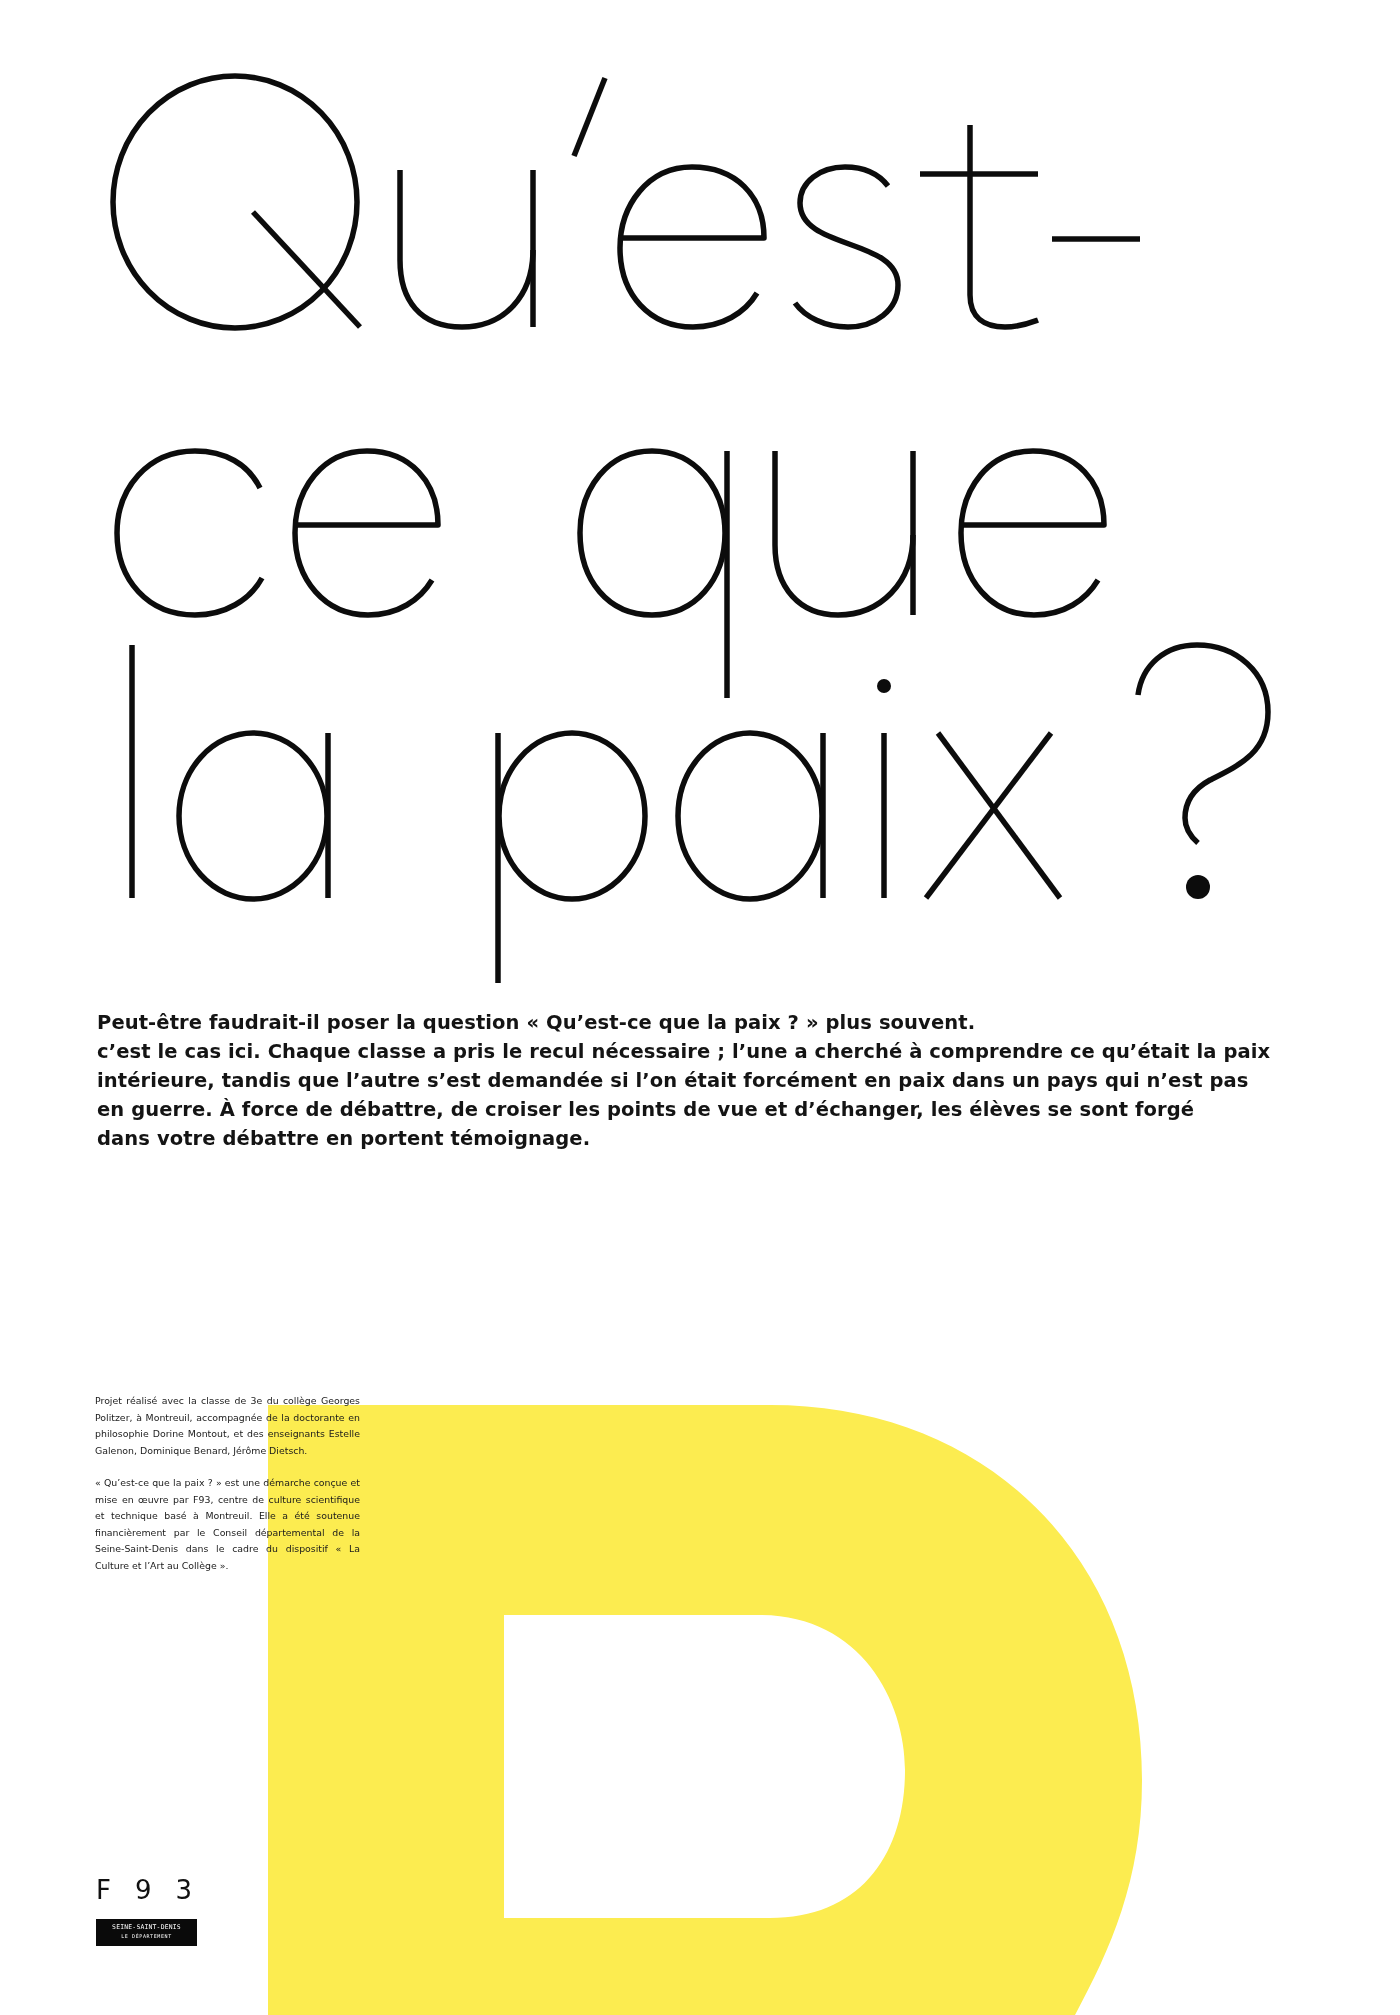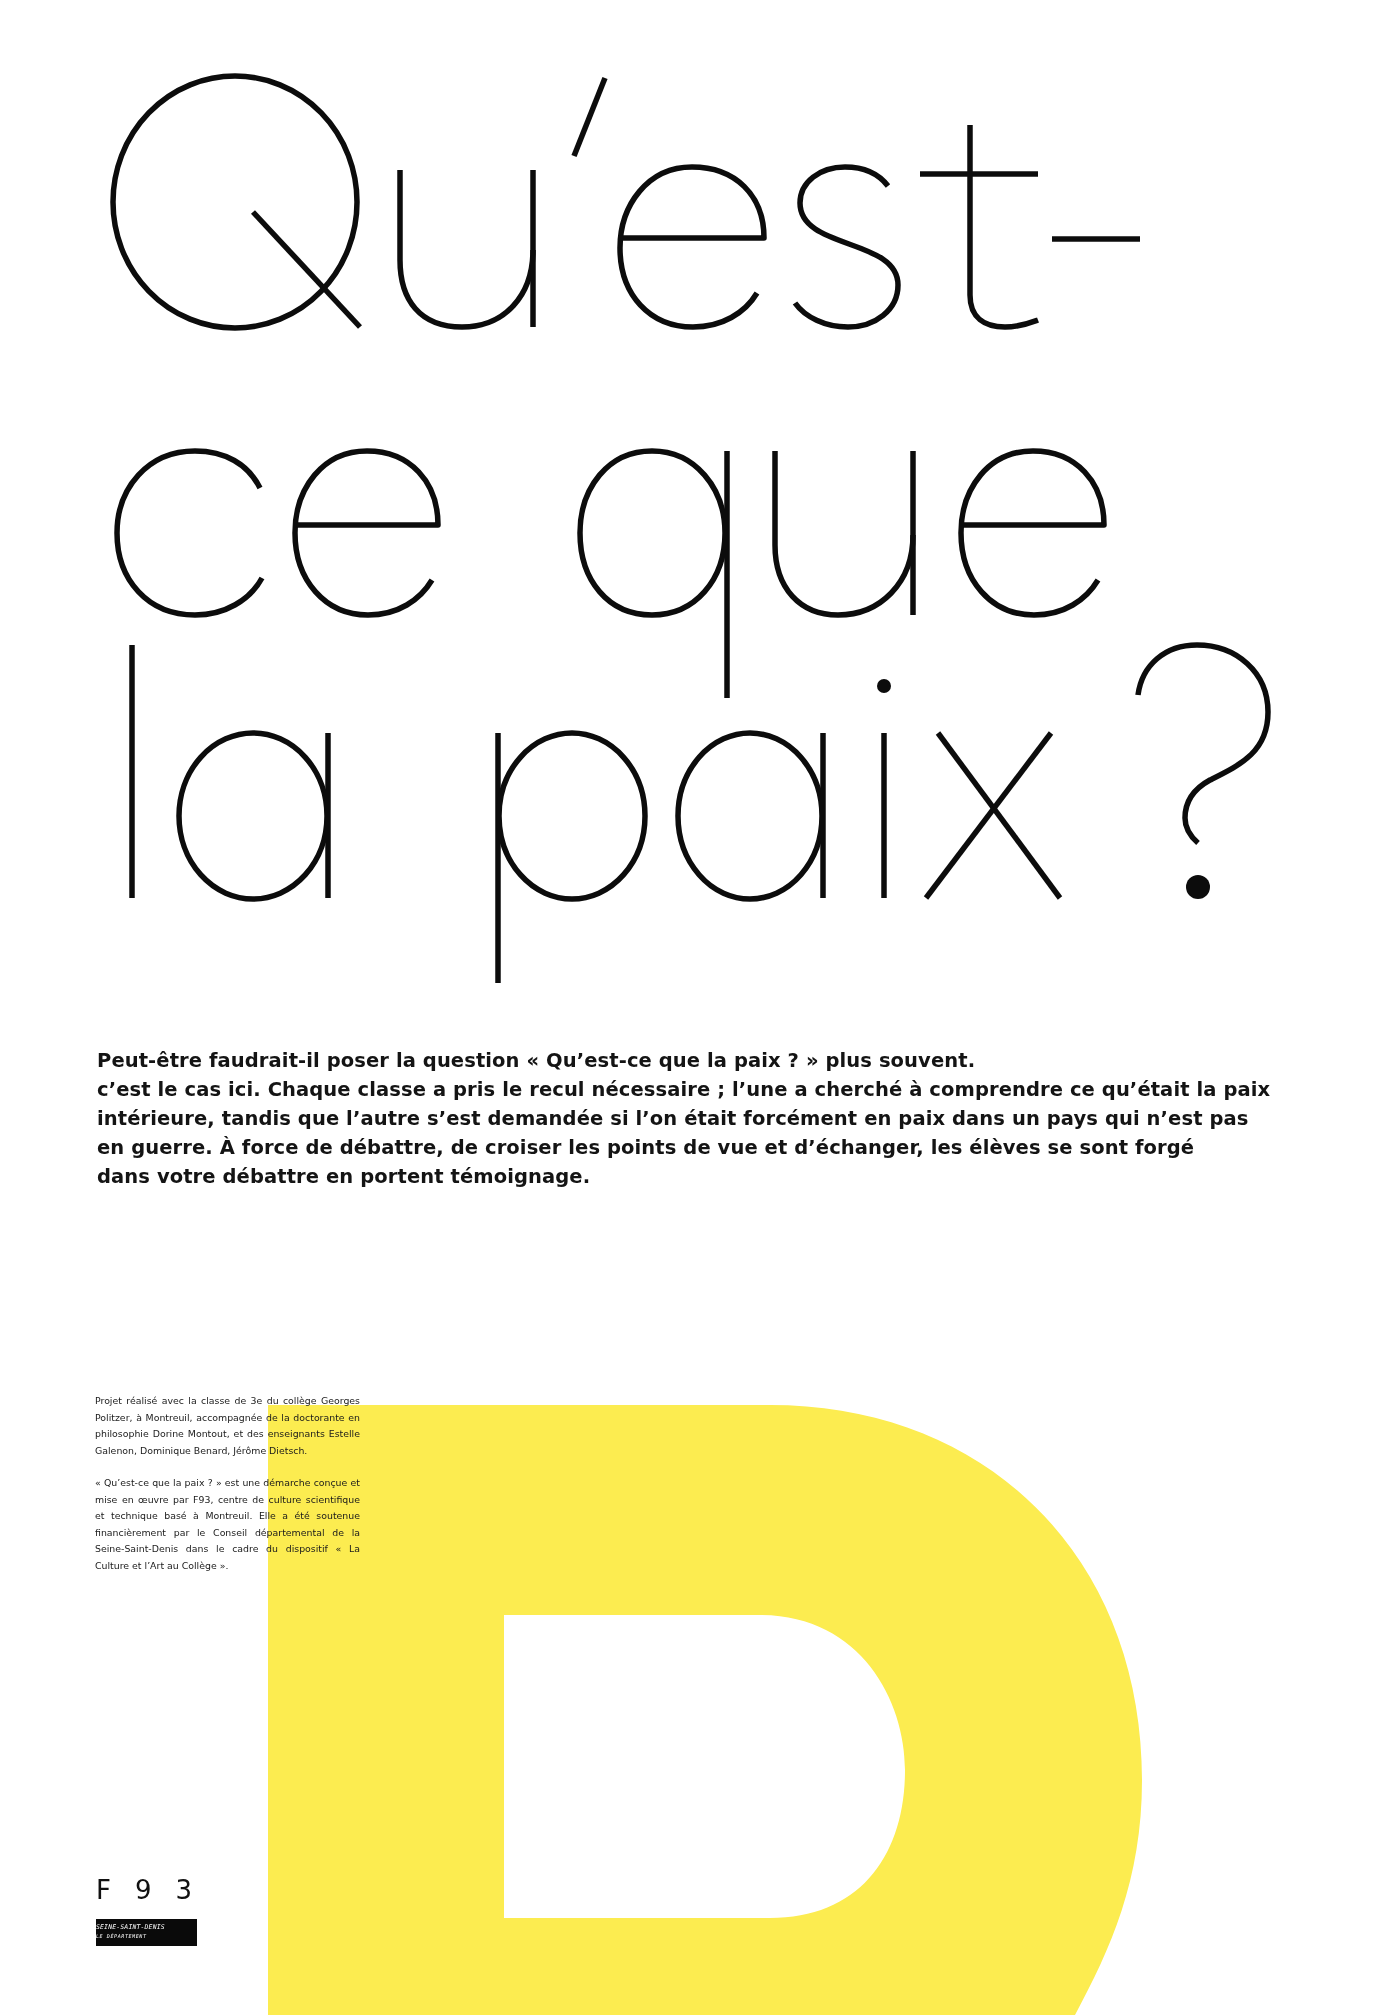--- a/index.html
+++ b/index.html
@@ -1,27 +1,27 @@
 <!DOCTYPE html>
 <html><head>
 <meta charset="utf-8">
 <style>
   html,body{margin:0;padding:0;background:#ffffff;}
   body{width:1400px;height:2015px;position:relative;overflow:hidden;font-family:"DejaVu Sans",sans-serif;color:#111;}
   .sr{position:absolute;width:1px;height:1px;overflow:hidden;clip:rect(0 0 0 0);white-space:nowrap;}
   #title-svg{position:absolute;left:0;top:0;width:1400px;height:1010px;}
   #title-svg .g{fill:none;stroke:#0c0c0c;stroke-width:5.5;stroke-linecap:butt;stroke-linejoin:round;}
   #title-svg .dot{fill:#0c0c0c;}
-  .intro{position:absolute;left:97px;top:1008px;width:1240px;font-family:"DejaVu Sans",sans-serif;font-weight:bold;font-size:19.5px;line-height:29px;color:#141414;letter-spacing:0.1px;margin-top:38px;}
+  .intro{position:absolute;left:97px;top:1008px;width:1240px;font-family:"DejaVu Sans",sans-serif;font-weight:bold;font-size:19.5px;line-height:29px;color:#141414;letter-spacing:0.1px;}
   .intro .ln{display:block;white-space:nowrap;}
   #d-svg{position:absolute;left:0;top:0;width:1400px;height:2015px;pointer-events:none;}
   .credits{position:absolute;left:95px;top:1393px;width:272px;font-family:"DejaVu Sans",sans-serif;font-size:9.4px;line-height:16.5px;color:#1a1a1a;z-index:2;}
   .credits p{margin:0 7px 16px 0;text-align:justify;text-align-last:left;}
   .logo-f93{position:absolute;left:96px;top:1874px;font-family:"DejaVu Sans",sans-serif;font-size:26px;letter-spacing:24px;color:#111;line-height:32px;z-index:2;}
-  .logo-dept{position:absolute;left:96px;top:1919px;width:101px;height:27px;background:#0a0a0a;color:#fff;z-index:2;font-family:"DejaVu Sans Mono",monospace;font-style:italic;}
+  .logo-dept{position:absolute;left:96px;top:1919px;width:101px;height:27px;background:#0a0a0a;color:#fff;z-index:2;text-align:center;font-family:"DejaVu Sans Mono",monospace;}
   .logo-dept .l1{display:block;font-size:6.4px;line-height:9px;margin-top:4px;letter-spacing:0.2px;}
   .logo-dept .l2{display:block;font-size:5px;line-height:8px;letter-spacing:0.6px;}
 </style>
 </head>
 <body>
 
 <svg id="d-svg" viewBox="0 0 1400 2015" xmlns="http://www.w3.org/2000/svg">
   <path fill="#FCEC50" fill-rule="evenodd" d="M268 1405 L 770 1405 C 990 1405 1142 1560 1142 1780 C 1142 1880 1110 1950 1075 2015 L 268 2015 Z
        M504 1615 L 760 1615 C 860 1615 905 1700 905 1770 C 905 1855 860 1918 770 1918 L 504 1918 Z"></path>
 </svg>

